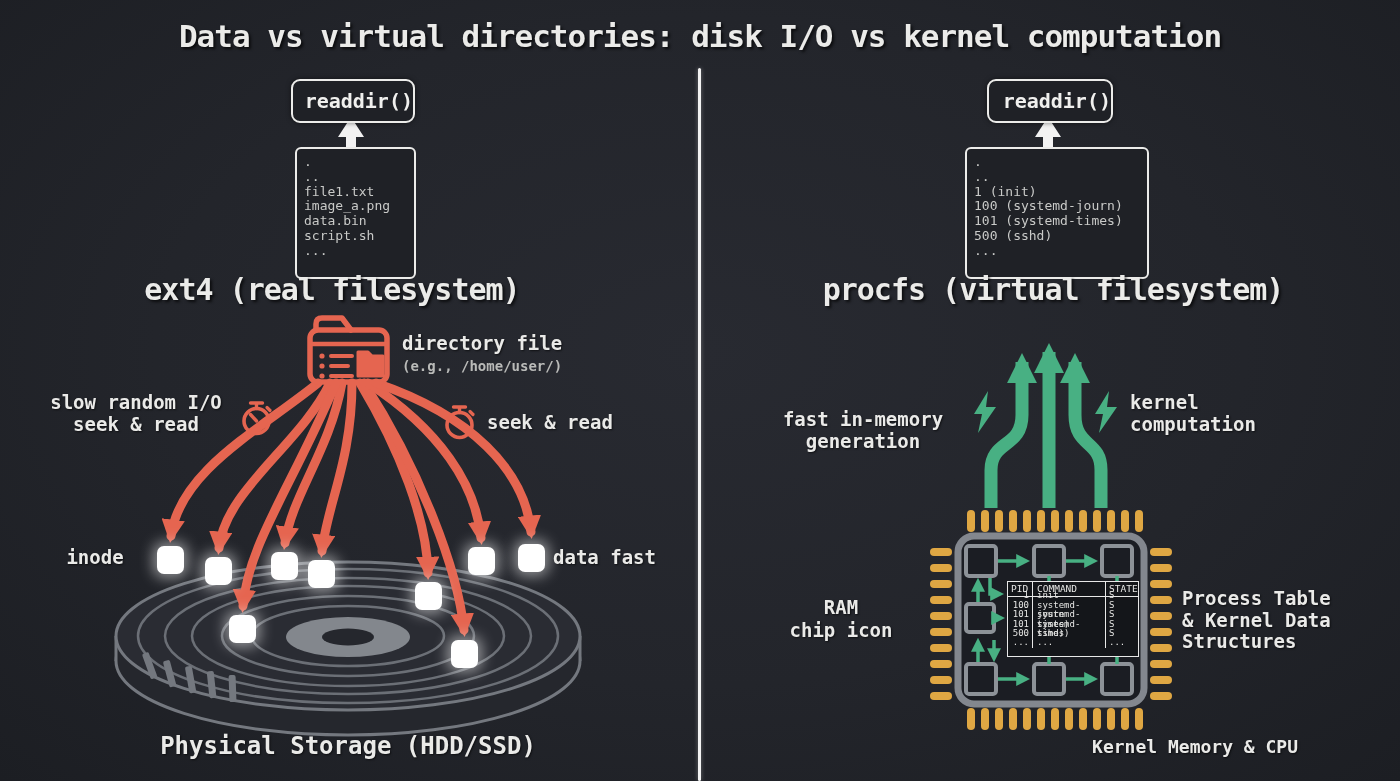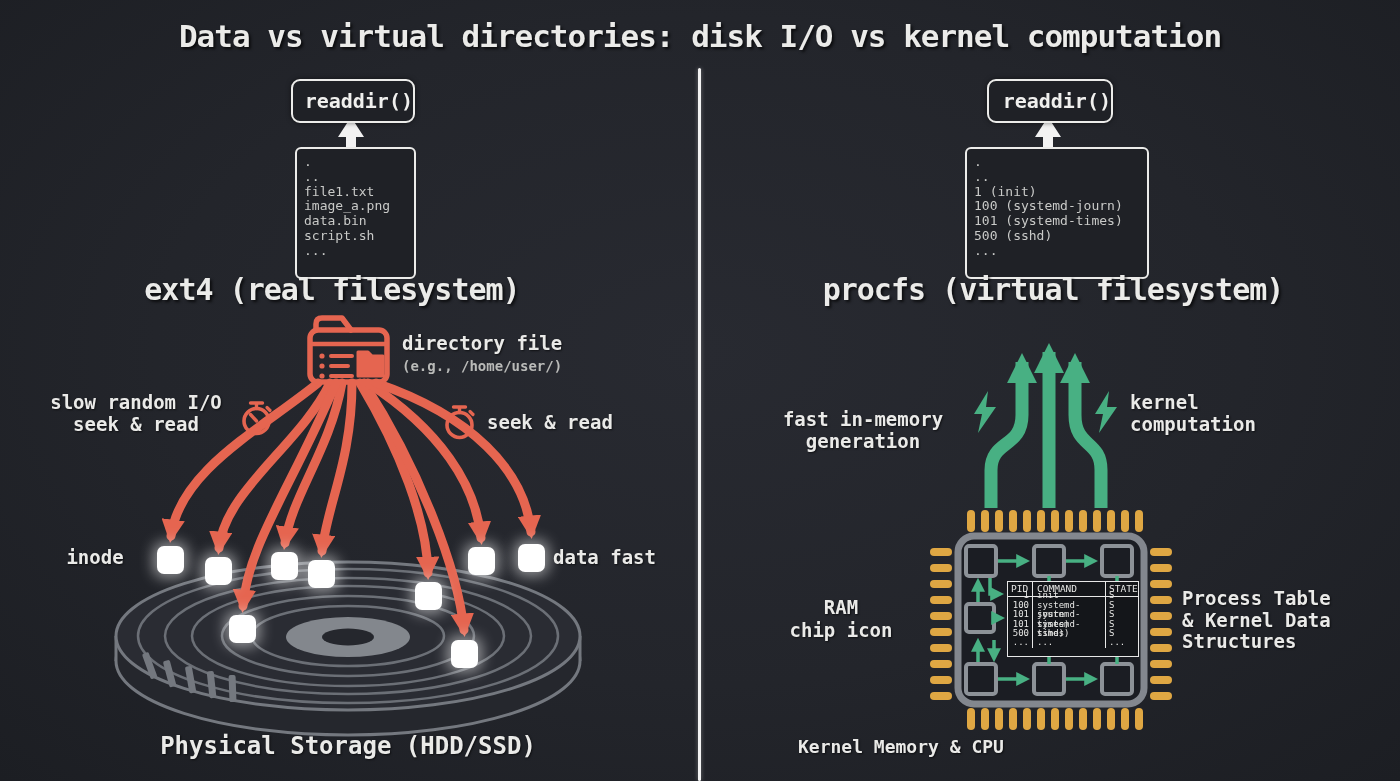--- a/index.html
+++ b/index.html
@@ -326,15 +326,15 @@
 
     <div class="c1">500</div>
     <div class="c2">sshd)</div>
     <div class="c3">S</div>
 
     <div class="c1">...</div>
     <div class="c2">...</div>
     <div class="c3">...</div>
   </div>
 
-  <div class="abs lbl" style="left:798px;top:736px;width:500px;text-align:left;font-size:18px;">Kernel Memory &amp; CPU</div>
+  <div class="abs lbl" style="left:798px;top:736px;width:500px;text-align:right;font-size:18px;">Kernel Memory &amp; CPU</div>
 
 </div>
 
 </body></html>

